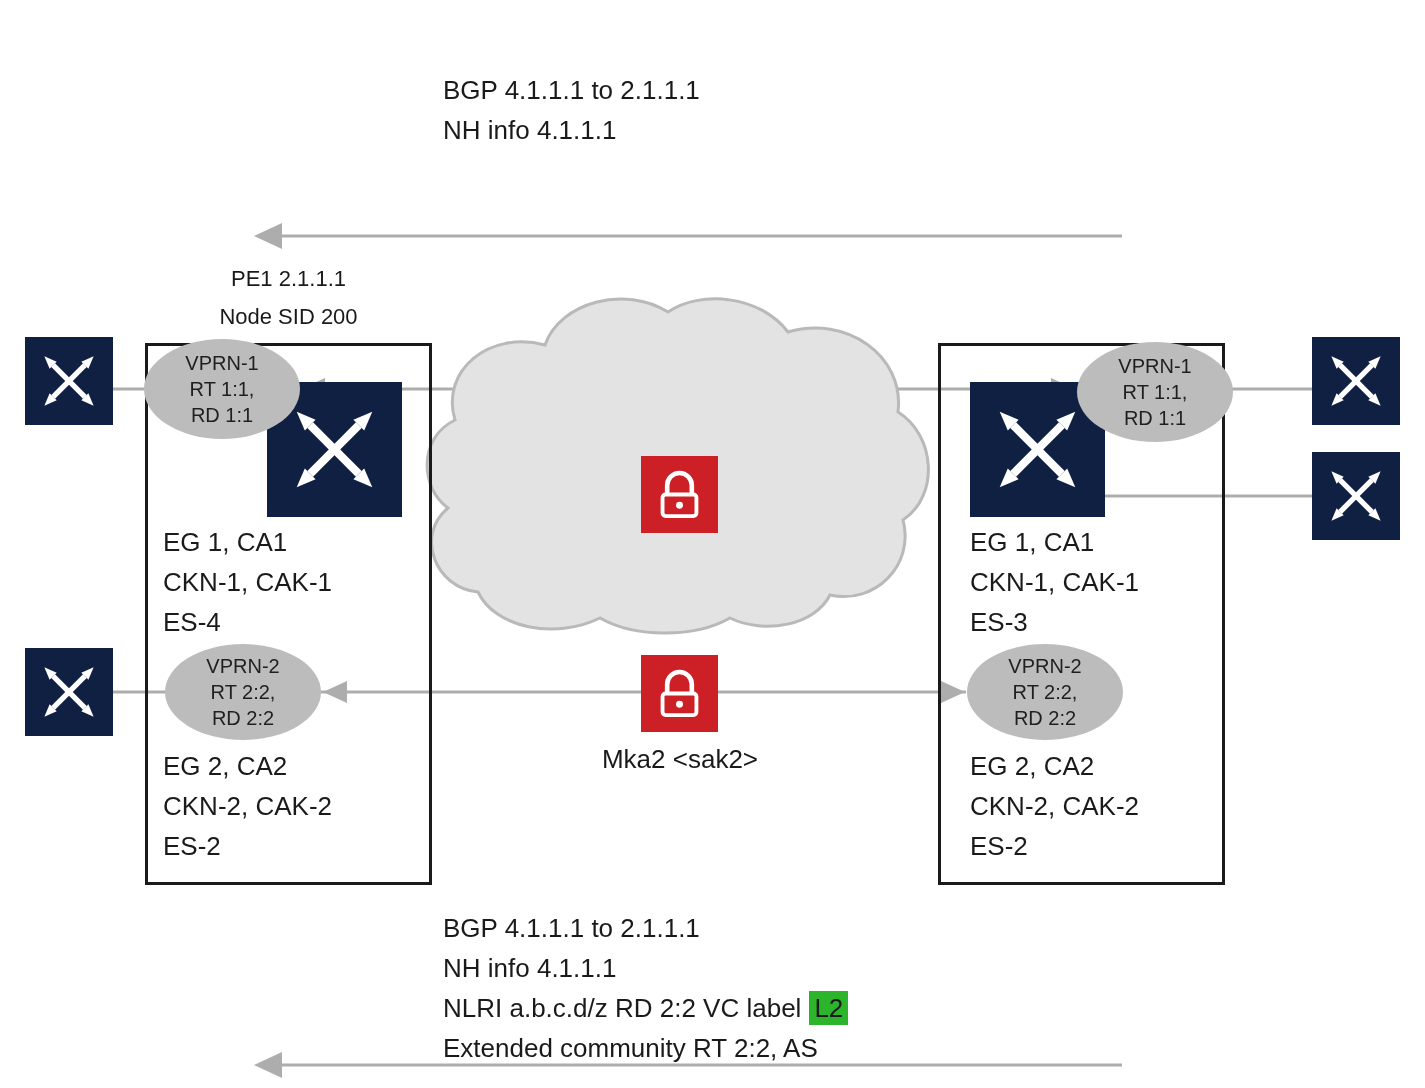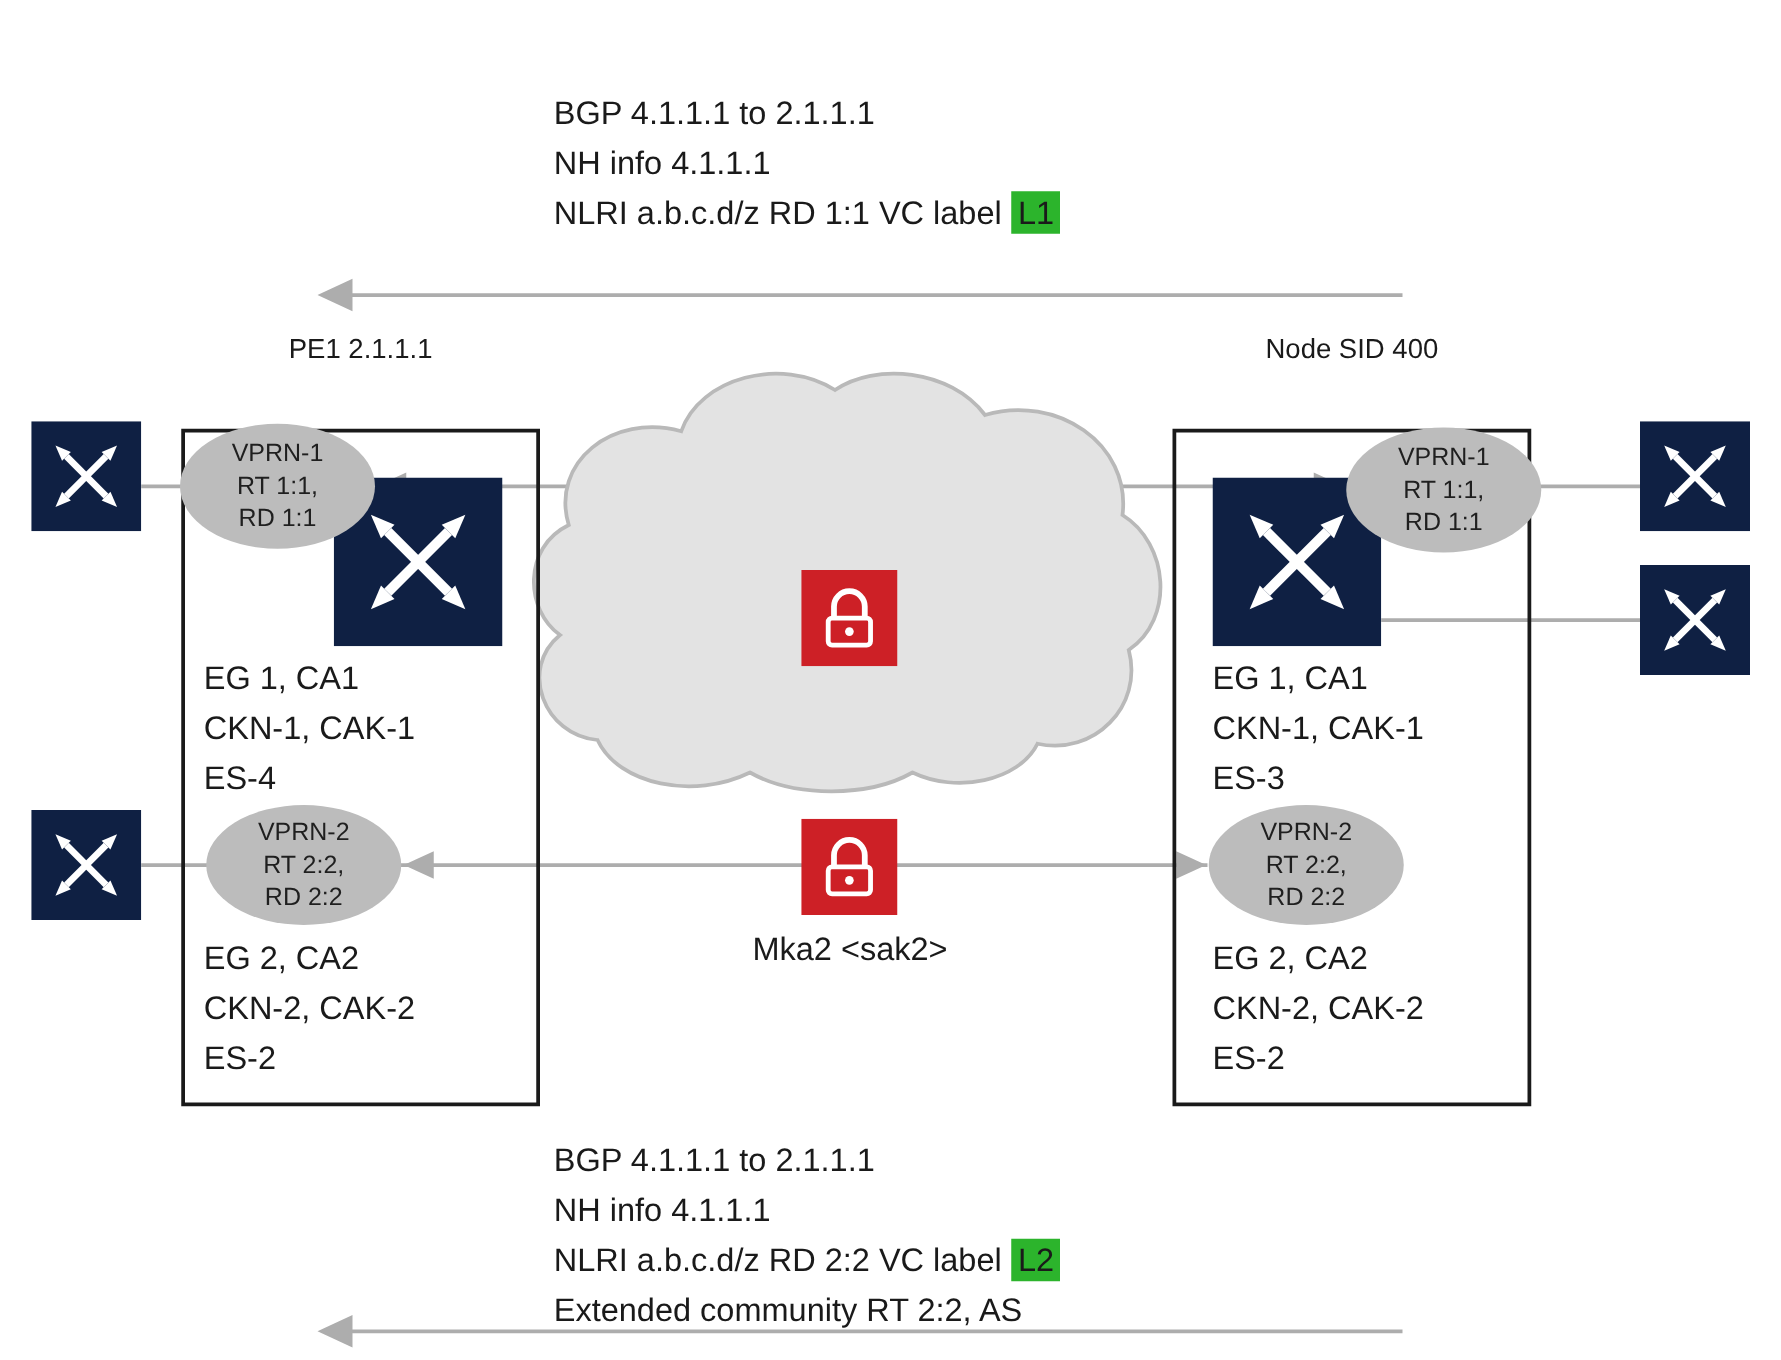--- a/index.html
+++ b/index.html
@@ -92,29 +92,28 @@
          C 845 275, 905 315, 898 372
          C 935 395, 940 455, 903 480
          C 915 525, 875 565, 830 555
          C 815 585, 765 595, 730 578
          C 695 598, 635 598, 600 578 Z" fill="#e3e3e3" stroke="#b9b9b9" stroke-width="3"></path>
   </svg>
 
   <div class="abs msg" style="left:443px; top:30px;">
     <div>BGP 4.1.1.1 to 2.1.1.1</div>
     <div>NH info 4.1.1.1</div>
-    <div><span>NLRI a.b.c.d/z RD 1:1 VC label</span><span class="vc-label">L1</span></div>
   </div>
 
   <div class="abs pe-title" style="left:145px; top:220px; width:287px;">
     <div>PE1 2.1.1.1</div>
+    <div>Node SID 200</div>
   </div>
 
   <div class="abs pe-title" style="left:938px; top:220px; width:287px;">
-    <div>Node SID 400</div>
   </div>
 
   <div class="abs pe-box" style="left:145px; top:303px; width:287px; height:542px;"></div>
   <div class="abs pe-box" style="left:938px; top:303px; width:287px; height:542px;"></div>
 
   <svg class="abs" style="left:25px; top:297px;" viewBox="0 0 100 100" width="88" height="88">
     <rect width="100" height="100" fill="#0f2043"></rect>
     <line x1="32" y1="68" x2="68" y2="32" stroke="#fff" stroke-width="6"></line>
     <line x1="32" y1="32" x2="68" y2="68" stroke="#fff" stroke-width="6"></line>
     <polygon points="78,22 72,36 64,28" fill="#fff"></polygon>

